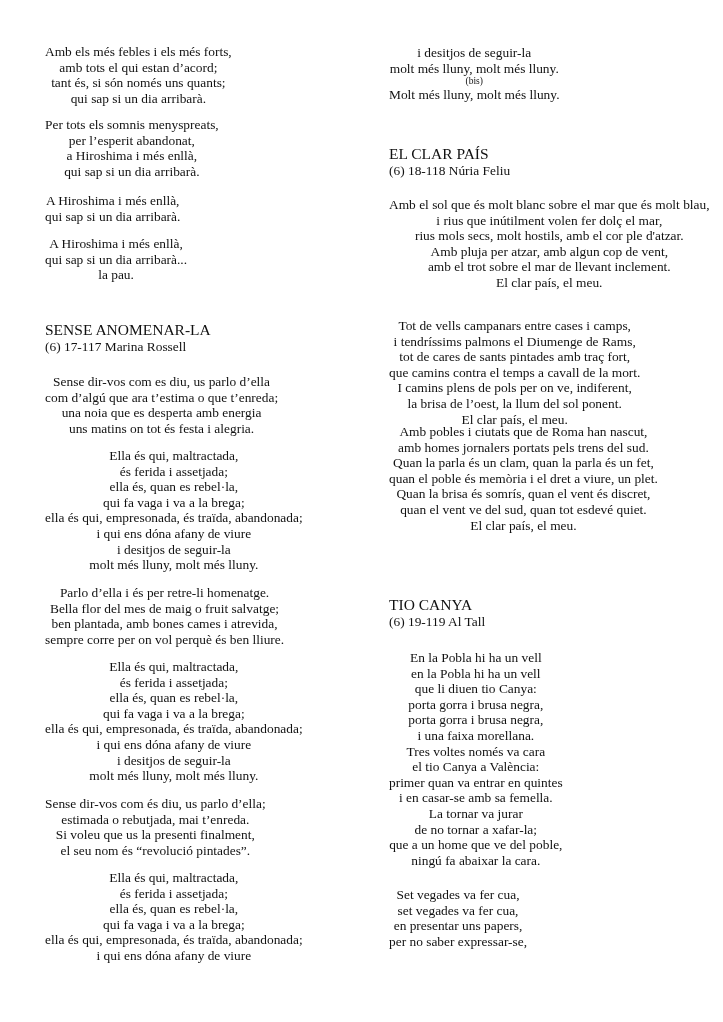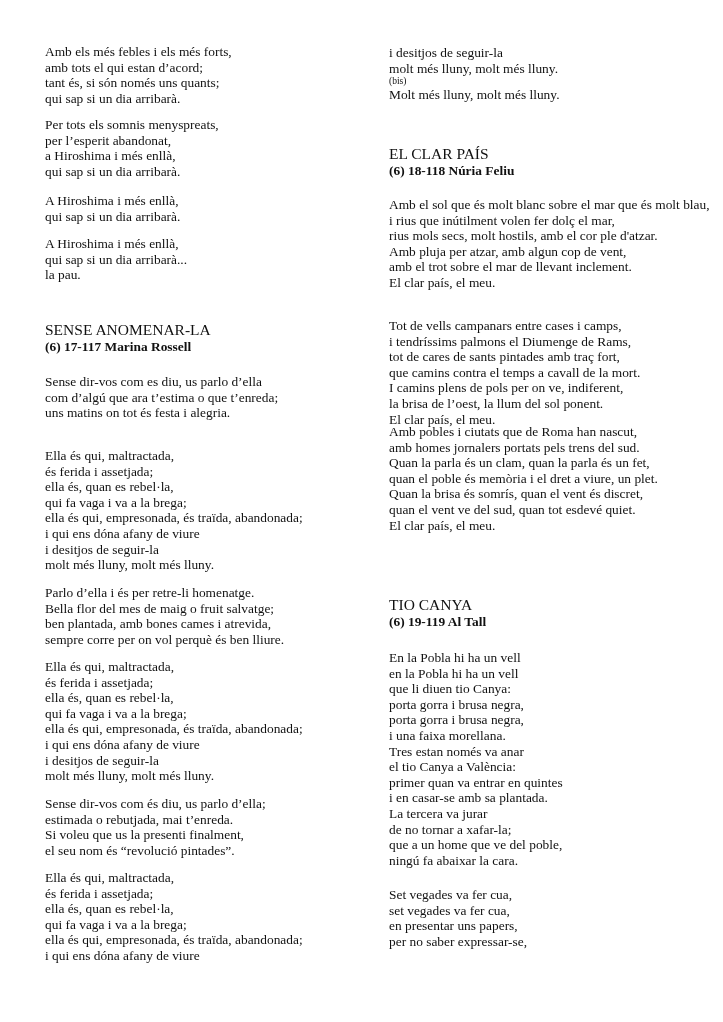--- a/index.html
+++ b/index.html
@@ -1,25 +1,25 @@
 <!DOCTYPE html>
 <html><head>
 <meta charset="utf-8">
 <style>
   html, body { margin: 0; padding: 0; background: #ffffff; }
   body { width: 723px; height: 1022px; position: relative; overflow: hidden;
          font-family: "Liberation Serif", "DejaVu Serif", serif; color: #111; }
   .col { position: absolute; top: 0; width: 330px; }
   .col-left { left: 45px; }
   .col-right { left: 389px; }
-  .stanza { position: absolute; left: 0; margin: 0; }
+  .stanza { position: absolute; left: 0; margin: 0; text-align: center; }
   .line { display: block; font-size: 13.4px; line-height: 15.6px; white-space: nowrap; }
   .small { display: block; font-size: 9.5px; line-height: 11px; white-space: nowrap; }
   .title { position: absolute; left: 0; margin: 0; font-weight: normal; font-size: 15.5px; line-height: 18px; white-space: nowrap; }
-  .subtitle { position: absolute; left: 0; margin: 0; font-weight: bold; font-size: 13.4px; line-height: 16px; white-space: nowrap; }
+  .subtitle { position: absolute; left: 0; margin: 0; font-weight: normal; font-size: 13.4px; line-height: 16px; white-space: nowrap; }
 </style>
 </head>
 <body>
 
 <div class="col col-left">
 
   <div class="stanza" style="top:44px">
     <span class="line">Amb els més febles i els més forts,</span>
     <span class="line">amb tots el qui estan d’acord;</span>
     <span class="line">tant és, si són només uns quants;</span>
@@ -43,20 +43,21 @@
     <span class="line">qui sap si un dia arribarà...</span>
     <span class="line">la pau.</span>
   </div>
 
   <div class="title" style="top:321px">SENSE ANOMENAR-LA</div>
   <div class="subtitle" style="top:339px">(6) 17-117 Marina Rossell</div>
 
   <div class="stanza" style="top:374px">
     <span class="line">Sense dir-vos com es diu, us parlo d’ella</span>
     <span class="line">com d’algú que ara t’estima o que t’enreda;</span>
+    <span class="line">una noia que es desperta amb energia</span>
     <span class="line">uns matins on tot és festa i alegria.</span>
   </div>
 
   <div class="stanza" style="top:448px">
     <span class="line">Ella és qui, maltractada,</span>
     <span class="line">és ferida i assetjada;</span>
     <span class="line">ella és, quan es rebel·la,</span>
     <span class="line">qui fa vaga i va a la brega;</span>
     <span class="line">ella és qui, empresonada, és traïda, abandonada;</span>
     <span class="line">i qui ens dóna afany de viure</span>
@@ -143,25 +144,25 @@
   <div class="title" style="top:596px">TIO CANYA</div>
   <div class="subtitle" style="top:614px">(6) 19-119 Al Tall</div>
 
   <div class="stanza" style="top:650px">
     <span class="line">En la Pobla hi ha un vell</span>
     <span class="line">en la Pobla hi ha un vell</span>
     <span class="line">que li diuen tio Canya:</span>
     <span class="line">porta gorra i brusa negra,</span>
     <span class="line">porta gorra i brusa negra,</span>
     <span class="line">i una faixa morellana.</span>
-    <span class="line">Tres estan només va anar</span>
+    <span class="line">Tres voltes només va cara</span>
     <span class="line">el tio Canya a València:</span>
     <span class="line">primer quan va entrar en quintes</span>
-    <span class="line">i en casar-se amb sa plantada.</span>
-    <span class="line">La tercera va jurar</span>
+    <span class="line">i en casar-se amb sa femella.</span>
+    <span class="line">La tornar va jurar</span>
     <span class="line">de no tornar a xafar-la;</span>
     <span class="line">que a un home que ve del poble,</span>
     <span class="line">ningú fa abaixar la cara.</span>
   </div>
 
   <div class="stanza" style="top:887px">
     <span class="line">Set vegades va fer cua,</span>
     <span class="line">set vegades va fer cua,</span>
     <span class="line">en presentar uns papers,</span>
     <span class="line">per no saber expressar-se,</span>

